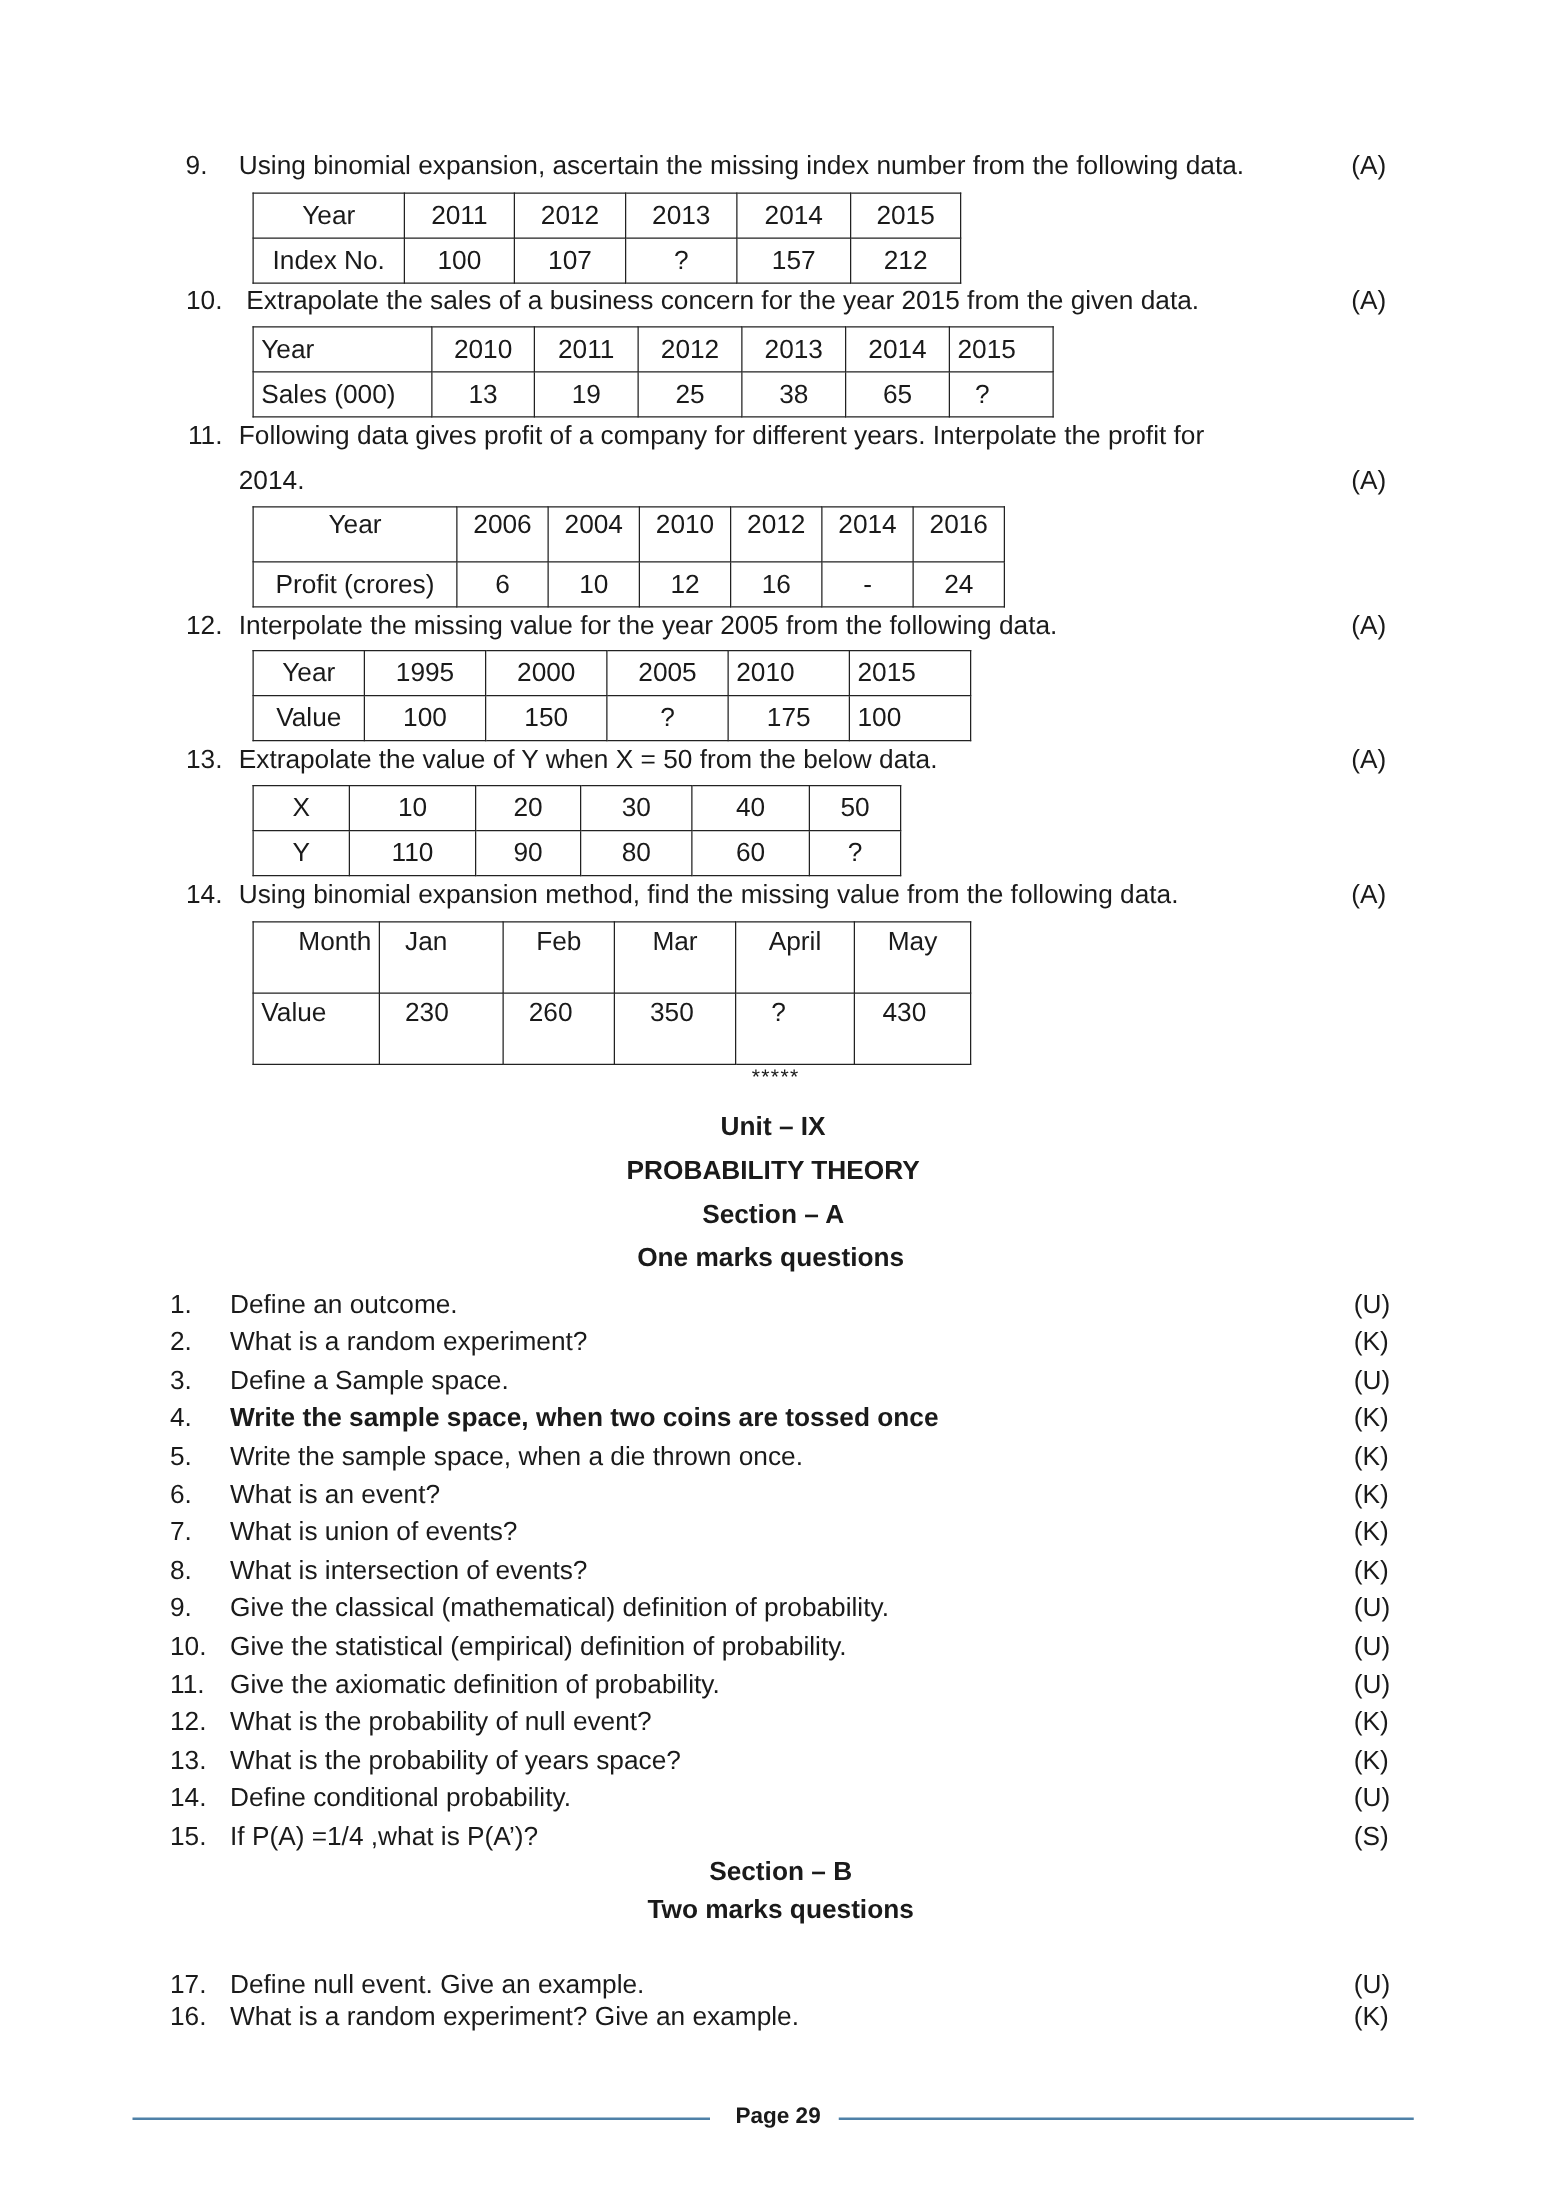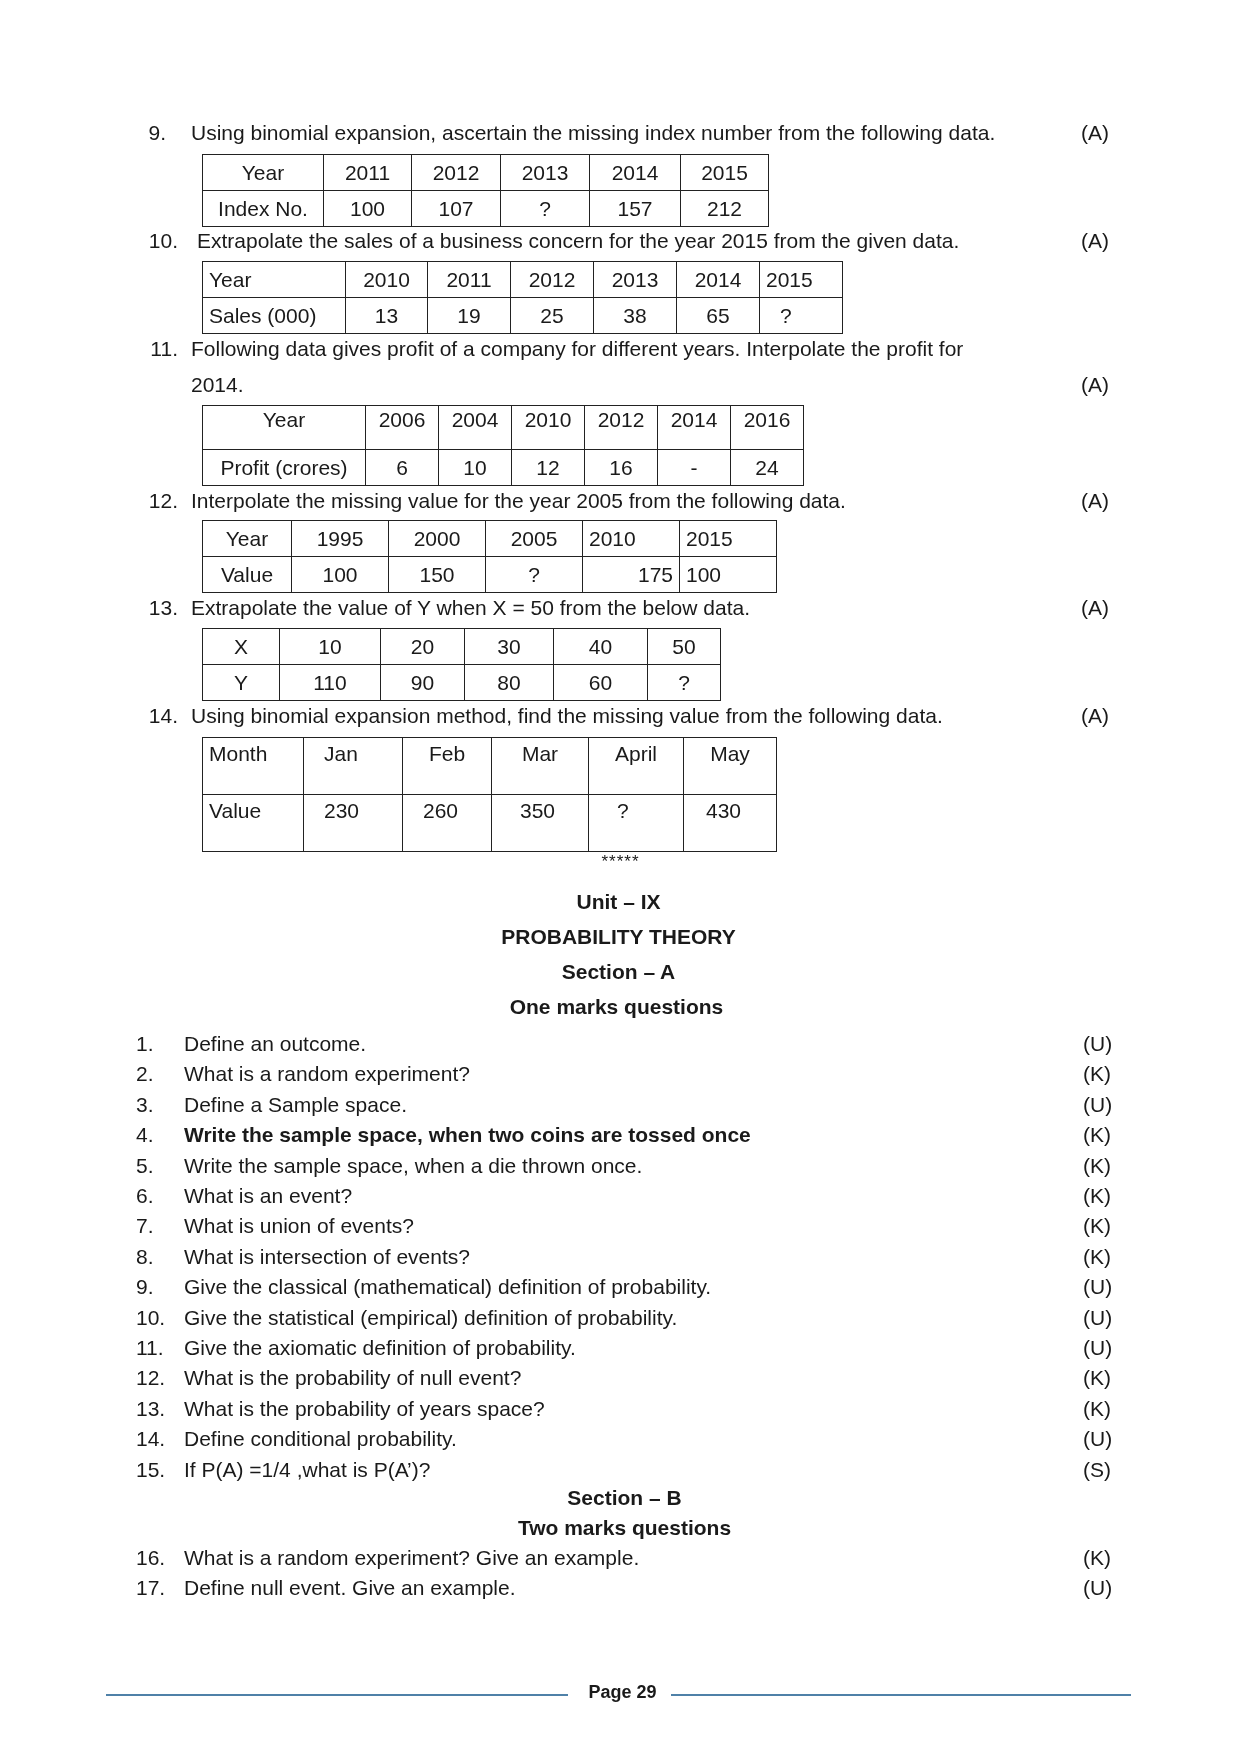--- a/index.html
+++ b/index.html
@@ -126,21 +126,21 @@
       <td style="width:84px;">2000</td>
       <td style="width:84px;">2005</td>
       <td style="width:84px;text-align:left;">2010</td>
       <td style="width:84px;text-align:left;">2015</td>
     </tr>
     <tr style="height:36px;">
       <td>Value</td>
       <td>100</td>
       <td>150</td>
       <td>?</td>
-      <td style="text-align:right;margin-left:28px;">175</td>
+      <td style="text-align:center;margin-left:28px;">175</td>
       <td style="text-align:left;">100</td>
     </tr>
   </tbody>
     </table>
 
   <div class="qline" style="top:593px;">
     <span class="qnum" style="left:140px;width:38px;">13.</span>
     <span class="qtext" style="left:191px;">Extrapolate the value of Y when X = 50 from the below data.</span>
     <span class="tag" style="left:1081px;">(A)</span>
   </div>
@@ -166,21 +166,21 @@
     </table>
 
   <div class="qline" style="top:701px;">
     <span class="qnum" style="left:140px;width:38px;">14.</span>
     <span class="qtext" style="left:191px;">Using binomial expansion method, find the missing value from the following data.</span>
     <span class="tag" style="left:1081px;">(A)</span>
   </div>
   <table class="dt" style="left:202px;top:737px;">
     <tbody>
         <tr style="height:57px;vertical-align:top;">
-      <td style="width:88px;text-align:left;padding-top:4px;">Month</td>
+      <td style="width:88px;text-align:right;padding-top:4px;">Month</td>
       <td style="width:72px;text-align:left;padding-left:20px;padding-top:4px;">Jan</td>
       <td style="width:76px;padding-top:4px;">Feb</td>
       <td style="width:84px;padding-top:4px;">Mar</td>
       <td style="width:82px;padding-top:4px;">April</td>
       <td style="width:80px;padding-top:4px;">May</td>
     </tr>
     <tr style="height:57px;vertical-align:top;">
       <td style="text-align:left;padding-top:4px;">Value</td>
       <td style="text-align:left;padding-left:20px;padding-top:4px;">230</td>
       <td style="text-align:left;padding-left:20px;padding-top:4px;">260</td>
@@ -274,21 +274,21 @@
       <span class="qtext" style="left:136px;">15.</span>
       <span class="qtext" style="left:184px;">If P(A) =1/4 ,what is P(A’)?</span>
       <span class="tag" style="left:1083px;">(S)</span>
     </div>
   </div>
 
 <div class="center-h" style="top:1483px;left:4px;">Section – B</div>
 <div class="center-h" style="top:1513px;left:4px;">Two marks questions</div>
 
 <div id="section-b-list">
-    <div class="qline" style="top: 1543px;">
+    <div class="qline" style="top: 1599px;">
       <span class="qtext" style="left:136px;">16.</span>
       <span class="qtext" style="left:184px;">What is a random experiment? Give an example.</span>
       <span class="tag" style="left:1083px;">(K)</span>
     </div>
     <div class="qline" style="top: 1573.4px;">
       <span class="qtext" style="left:136px;">17.</span>
       <span class="qtext" style="left:184px;">Define null event. Give an example.</span>
       <span class="tag" style="left:1083px;">(U)</span>
     </div>
   </div>

